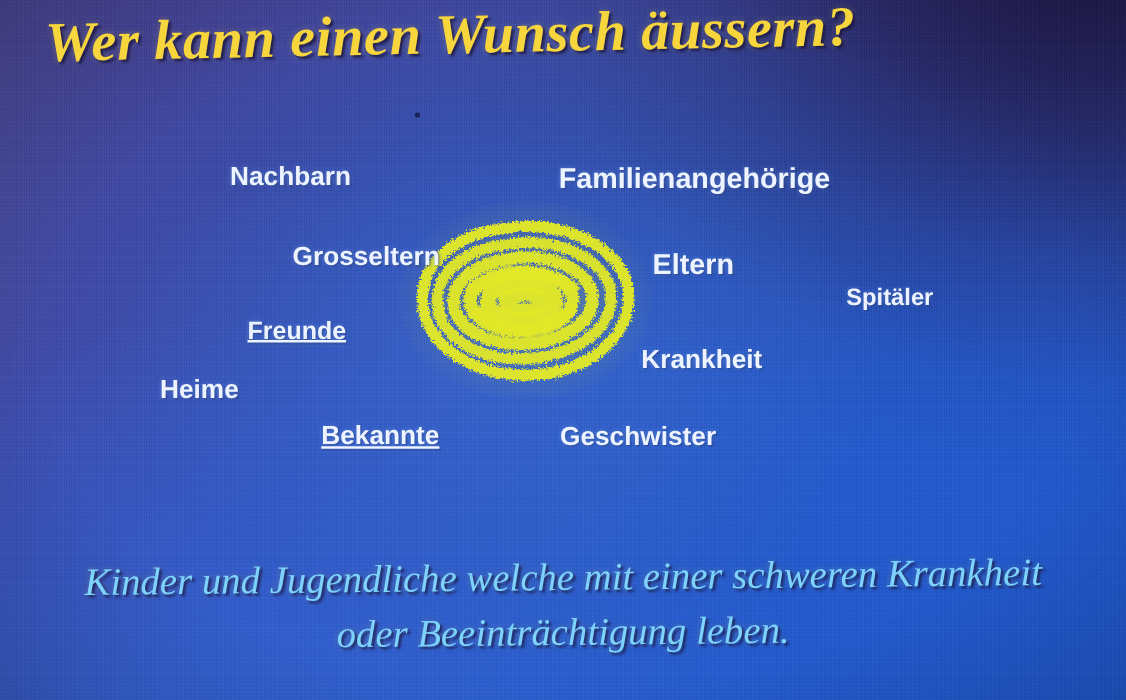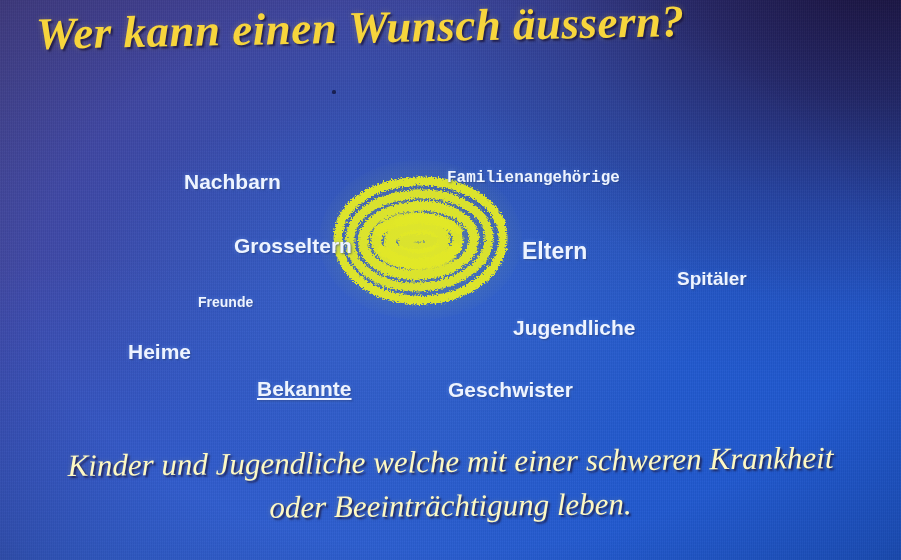--- a/index.html
+++ b/index.html
@@ -104,21 +104,21 @@
     color: #f7d53c;
     text-shadow:
       2px 2px 2px rgba(20,15,60,.75),
       0 0 6px rgba(250,215,70,.25);
     white-space: nowrap;
     transform: rotate(-1.15deg);
     transform-origin: left center;
   }
 
   
-  .cloud { position: absolute; inset: 0; margin-top: 40px; }
+  .cloud { position: absolute; inset: 0; }
   .cloud-word {
     position: absolute;
     color: #eef4ff;
     font-weight: 700;
     white-space: nowrap;
     text-shadow:
       0 0 4px rgba(120,170,255,.55),
       1px 1px 2px rgba(10,20,70,.55);
   }
 
@@ -147,21 +147,21 @@
   .caption {
     position: absolute;
     left: 0;
     top: 440px;
     width: 901px;
     text-align: center;
     font-family: "Liberation Serif", "DejaVu Serif", serif;
     font-style: italic;
     font-size: 31px;
     line-height: 44px;
-    color: #fef9c3;
+    color: #7dd3fc;
     text-shadow:
       2px 2px 2px rgba(20,15,60,.7),
       0 0 5px rgba(250,215,70,.22);
   }
   .caption .cap-line { display: block; transform: rotate(-0.6deg); }
   .caption .cap-line-2 { transform: rotate(-0.55deg); }
 
   
   .speck {
     position: absolute;
@@ -224,26 +224,26 @@
         <path d="M50 78 C70 96 105 96 124 76" stroke-width="10" opacity="0.9"></path>
         <path d="M46 60 C66 44 104 43 126 58" stroke-width="9" opacity="0.85"></path>
         <path d="M62 88 C82 97 104 94 118 84" stroke-width="9" opacity="0.85"></path>
         <path d="M66 50 C86 42 106 46 116 54" stroke-width="8" opacity="0.8"></path>
       </g>
     </svg>
   </div>
 
   <div class="cloud">
     <div class="cloud-word" style="left: 184px; top: 130px; font-size: 21px;">Nachbarn</div>
-    <div class="cloud-word" style="left: 447px; top: 129px; font-size: 16px; font-family: Liberation Mono, monospace;">Familienangehörige</div>
+    <div class="cloud-word" style="left: 447px; top: 129px; font-size: 23px;">Familienangehörige</div>
     <div class="cloud-word" style="left: 234px; top: 194px; font-size: 21px; text-align: center;">Grosseltern</div>
     <div class="cloud-word" style="left: 522px; top: 198px; font-size: 23px;">Eltern</div>
     <div class="cloud-word" style="left: 677px; top: 228px; font-size: 19px;">Spitäler</div>
-    <div class="cloud-word" style="left: 198px; top: 254px; font-size: 14px;">Freunde</div>
-    <div class="cloud-word" style="left: 513px; top: 276px; font-size: 21px;">Jugendliche</div>
+    <div class="cloud-word" style="left: 198px; top: 254px; font-size: 20px; text-decoration: underline;">Freunde</div>
+    <div class="cloud-word" style="left: 513px; top: 276px; font-size: 21px;">Krankheit</div>
     <div class="cloud-word" style="left: 128px; top: 300px; font-size: 21px;">Heime</div>
     <div class="cloud-word" style="left: 257px; top: 337px; font-size: 21px; text-decoration: underline;">Bekannte</div>
     <div class="cloud-word" style="left: 448px; top: 338px; font-size: 21px;">Geschwister</div>
   </div>
 
   <div class="caption">
     <span class="cap-line">Kinder und Jugendliche welche mit einer schweren Krankheit</span>
     <span class="cap-line cap-line-2">oder Beeinträchtigung leben.</span>
   </div>
 

